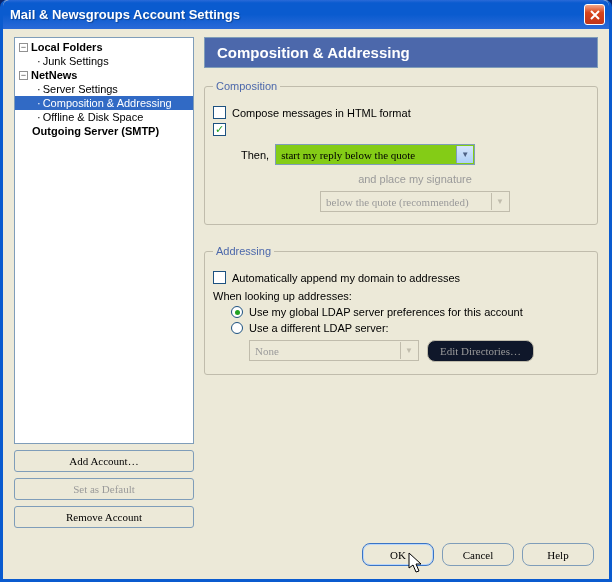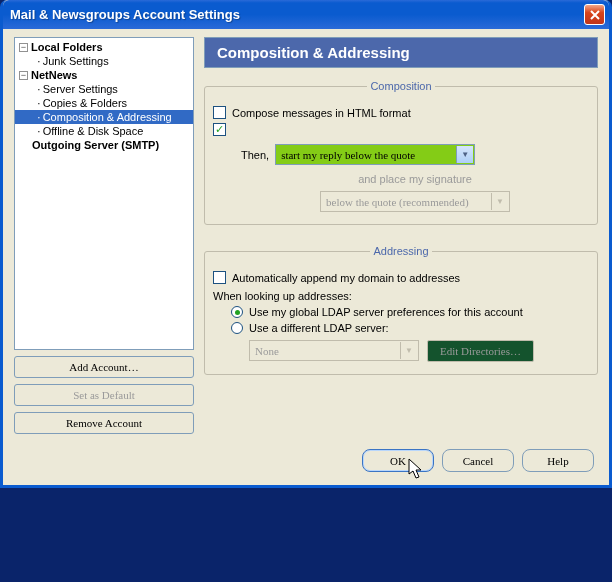--- a/index.html
+++ b/index.html
@@ -7,21 +7,21 @@
     margin: 0;
     font-family: Tahoma, sans-serif;
     font-size: 11px;
     background: #0A246A;
     width: 612px;
     height: 582px;
     position: relative;
   }
   .window {
     width: 612px;
-    height: 488px;
+    height: 582px;
     border: 3px solid #0A5BCF;
     border-top: none;
     background: #ECE9D8;
     position: relative;
     border-radius: 7px 7px 0 0;
   }
   .titlebar {
     height: 29px;
     background: linear-gradient(to bottom, #2A6AD8 0%, #0A5BCF 10%, #0A5BCF 50%, #2A6AD8 100%);
     display: flex;
@@ -115,21 +115,20 @@
   fieldset {
     border: 1px solid #C0BCAC;
     border-radius: 3px;
     margin: 12px 0 8px 0;
     padding: 10px 8px 12px 8px;
     position: relative;
   }
   fieldset legend {
     padding: 0 3px;
     color: #4C68AB;
-    text-align: center;
   }
   .row { display: flex; align-items: center; margin: 4px 0; }
   .chk {
     width: 13px; height: 13px;
     border: 1px solid #1C5180;
     background: #fff;
     margin-right: 6px;
     display:inline-flex;align-items:center;justify-content:center;
     font-size:11px;color:#21A121;
     cursor:pointer;
@@ -156,21 +155,21 @@
   }
   .dropdown.disabled .dd-arrow{background:#ECE9D8;color:#C0BCAC;border-left-color:#C0BCAC;}
   .radio{
     width:12px;height:12px;border:1px solid #1C5180;border-radius:50%;
     background:#fff;margin-right:6px;display:inline-flex;align-items:center;justify-content:center;
     cursor:pointer;
   }
   .radio.checked::after{content:"";width:5px;height:5px;border-radius:50%;background:#21A121;}
   .radio-sub{margin-left:28px;display:flex;gap:8px;margin-top:6px;}
   .small-btn{
-    border:1px solid #C0BCAC;border-radius:2px;background:#14532d;
+    border:1px solid #C0BCAC;border-radius:8px;background:#0f172a;
     height:22px;padding:0 12px;color:#9A9A9A;font:11px Tahoma;cursor:default;
   }
   .footer{
     position:absolute;bottom:10px;right:12px;display:flex;gap:8px;
   }
   .footer button{
     min-width:72px;height:23px;border-radius:8px;
     border:1px solid #7F9DB9;background:#ECE9D8;font:11px Tahoma;cursor:pointer;
   }
   .footer .ok{border:1px solid #3A74C4;box-shadow:inset 0 0 0 1px #B8D6FB;}
@@ -206,23 +205,20 @@
               </div>
           </div>
           <div class="tree-row tree-root">
             <span class="tree-toggle">−</span>
             <span class="tree-label">NetNews</span>
           </div>
           <div class="tree-branch">
             <div class="tree-row tree-child">
                 <span class="tree-label">Server Settings</span>
               </div>
-            <div class="tree-row tree-child">
-                <span class="tree-label">Copies &amp; Folders</span>
-              </div>
             <div class="tree-row tree-child selected">
                 <span class="tree-label">Composition &amp; Addressing</span>
               </div>
             <div class="tree-row tree-child">
                 <span class="tree-label">Offline &amp; Disk Space</span>
               </div>
           </div>
           <div class="tree-row tree-root" style="font-weight:normal;">
             <span class="tree-spacer"></span>
             <span class="tree-label">Outgoing Server (SMTP)</span>

